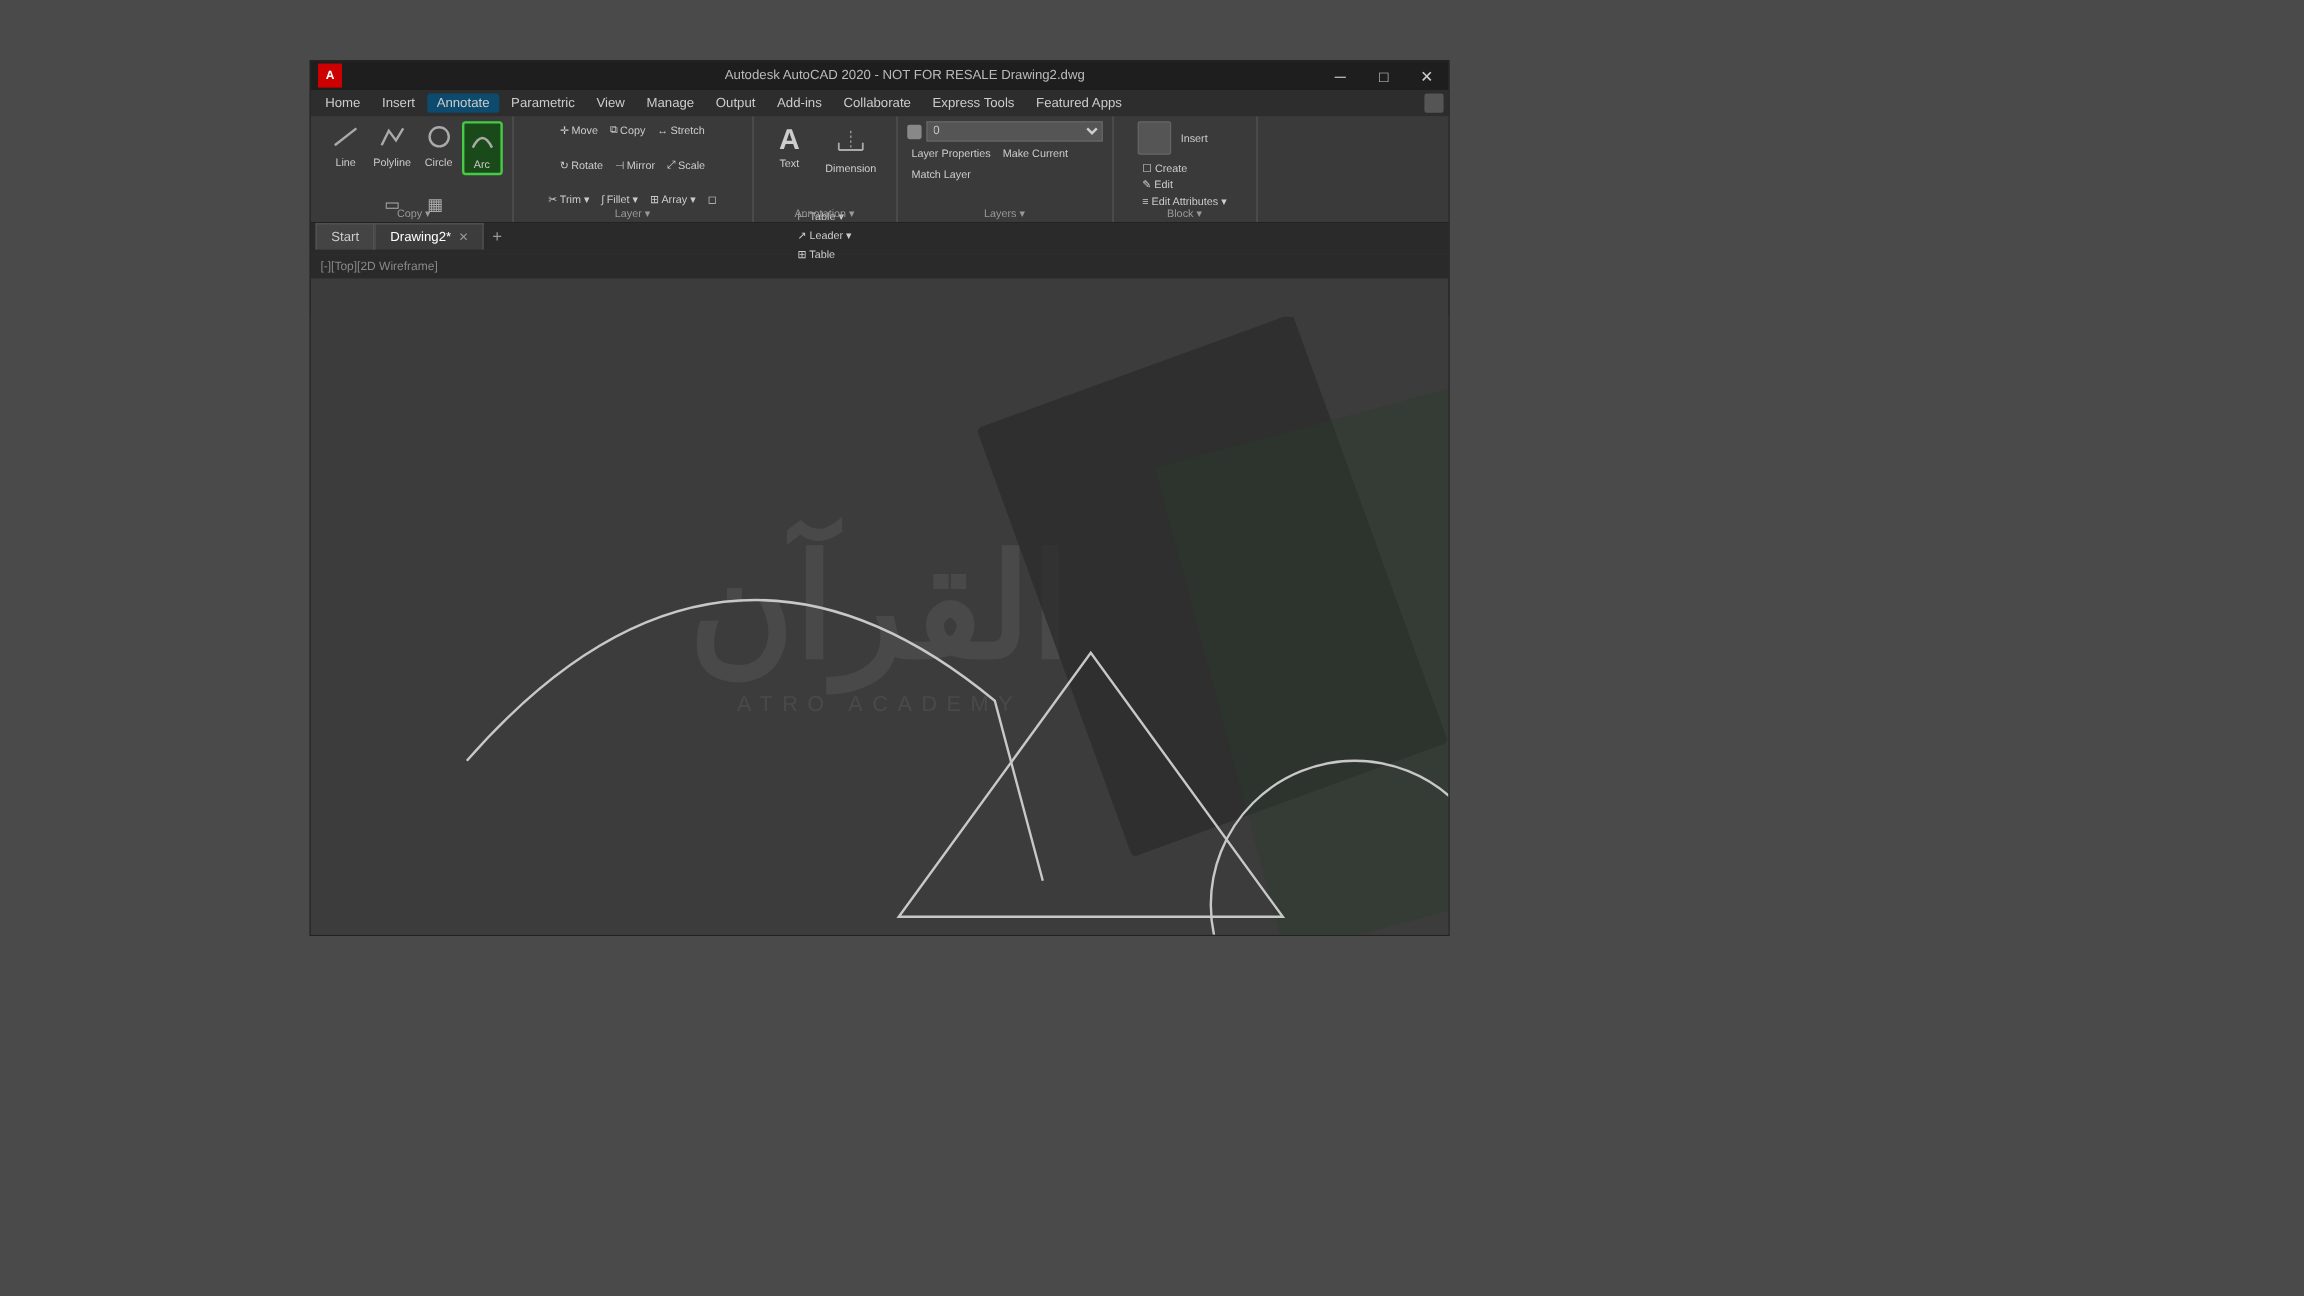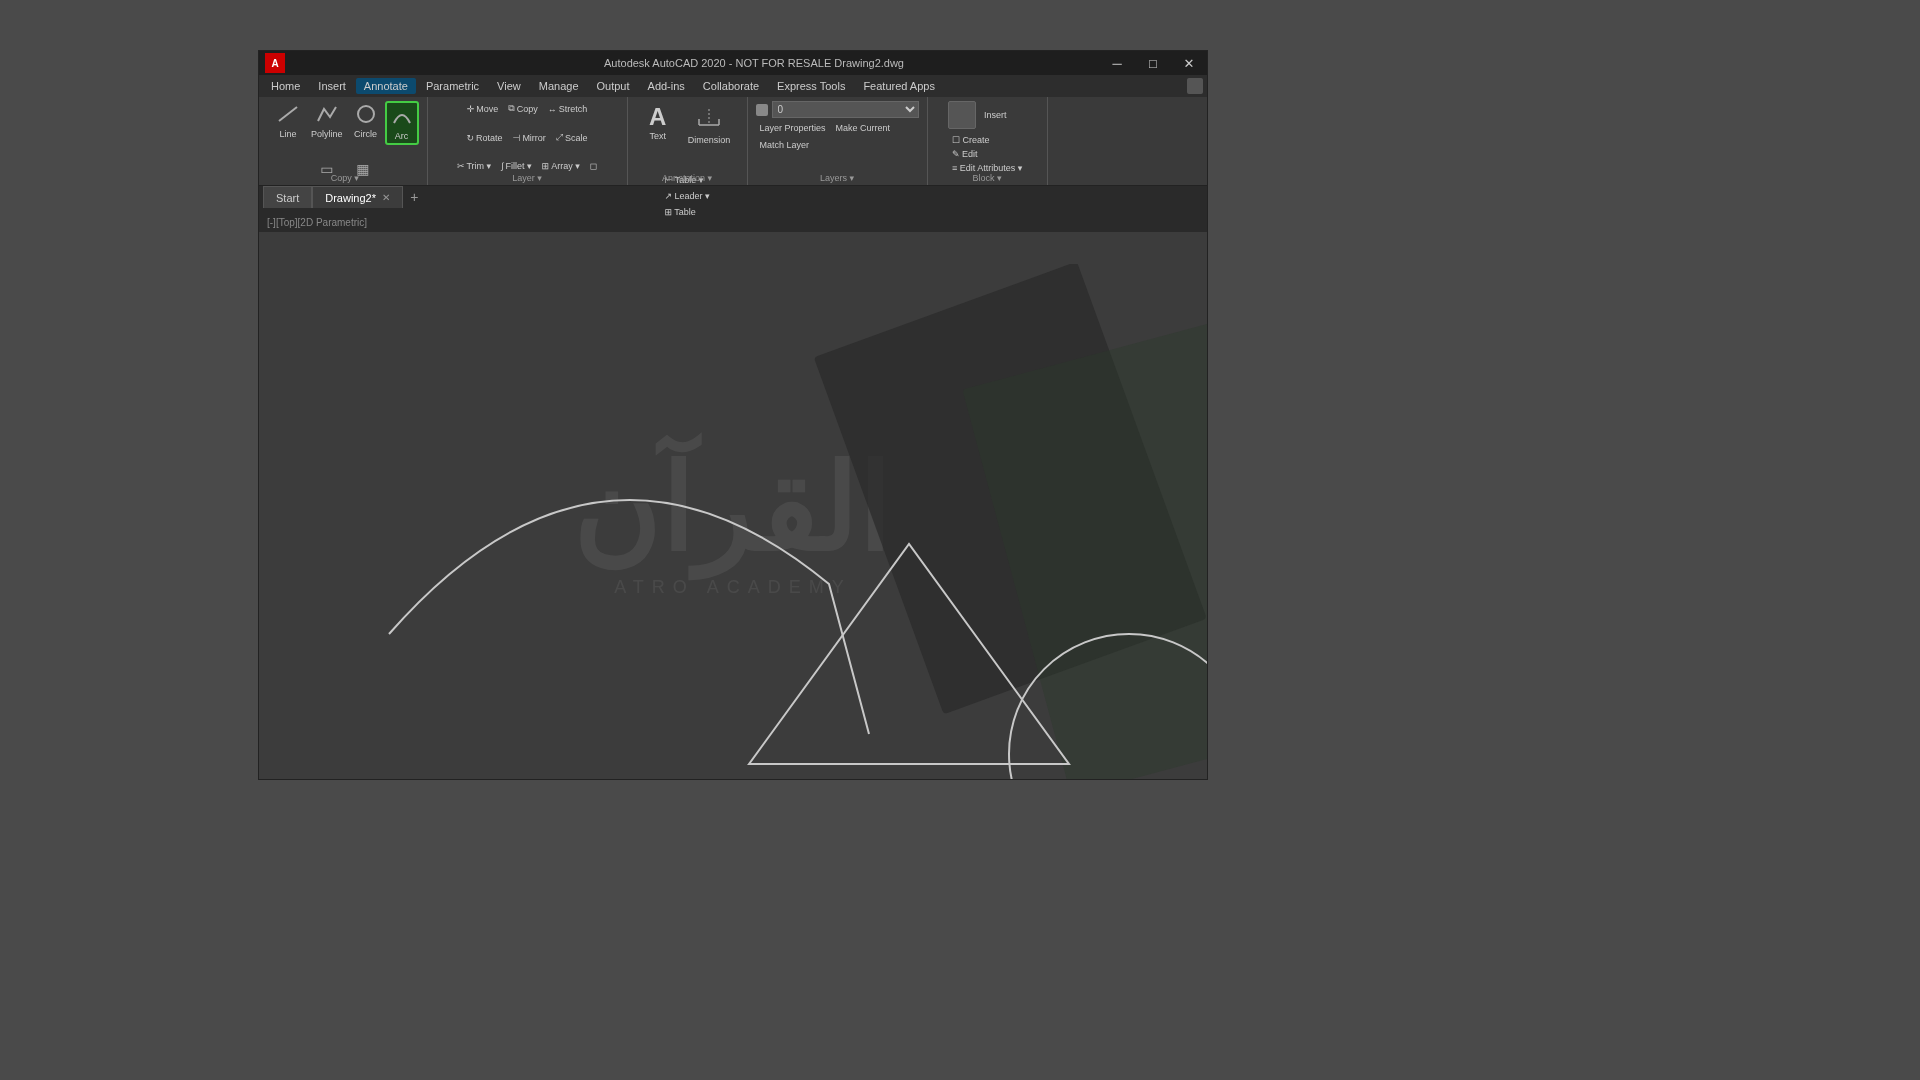--- a/index.html
+++ b/index.html
@@ -454,21 +454,21 @@
       <span>Start</span>
     </div>
     <div class="tab-item active">
       <span>Drawing2*</span>
       <span class="tab-close">✕</span>
     </div>
     <div class="tab-new">+</div>
   </div>
 
   <div class="viewport-label">
-    <span>[-][Top][2D Parametric]</span>
+    <span>[-][Top][2D Wireframe]</span>
   </div>
 
   <div class="drawing-canvas">
 
     <div class="watermark">
       <div class="watermark-logo">القرآن</div>
       <div class="watermark-text">ATRO ACADEMY</div>
     </div>
 
     <svg class="canvas-svg" xmlns="http://www.w3.org/2000/svg">

